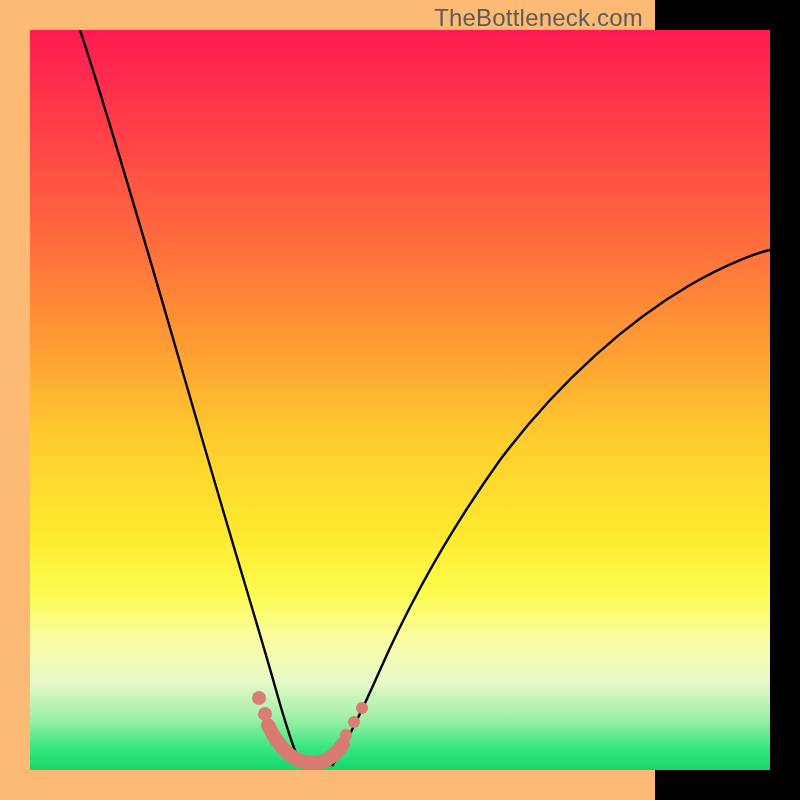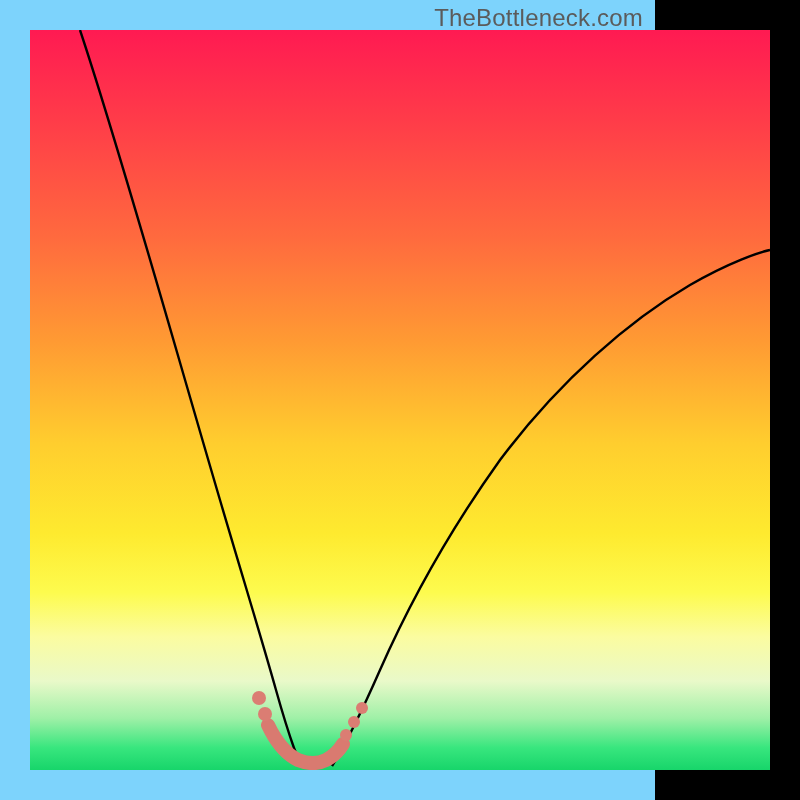--- a/index.html
+++ b/index.html
@@ -10,21 +10,21 @@
     background: #000;
     overflow: hidden;
     font-family: Arial, Helvetica, sans-serif;
   }
   .frame {
     position: absolute;
     left: 0;
     top: 0;
     width: 655px;
     height: 800px;
-    background: #7dd3fc;
+    background: #fdba74;
   }
   .plot {
     position: absolute;
     left: 30px;
     top: 30px;
     width: 740px;
     height: 740px;
     background: linear-gradient(
       to bottom,
       #ff1a52 0%,

